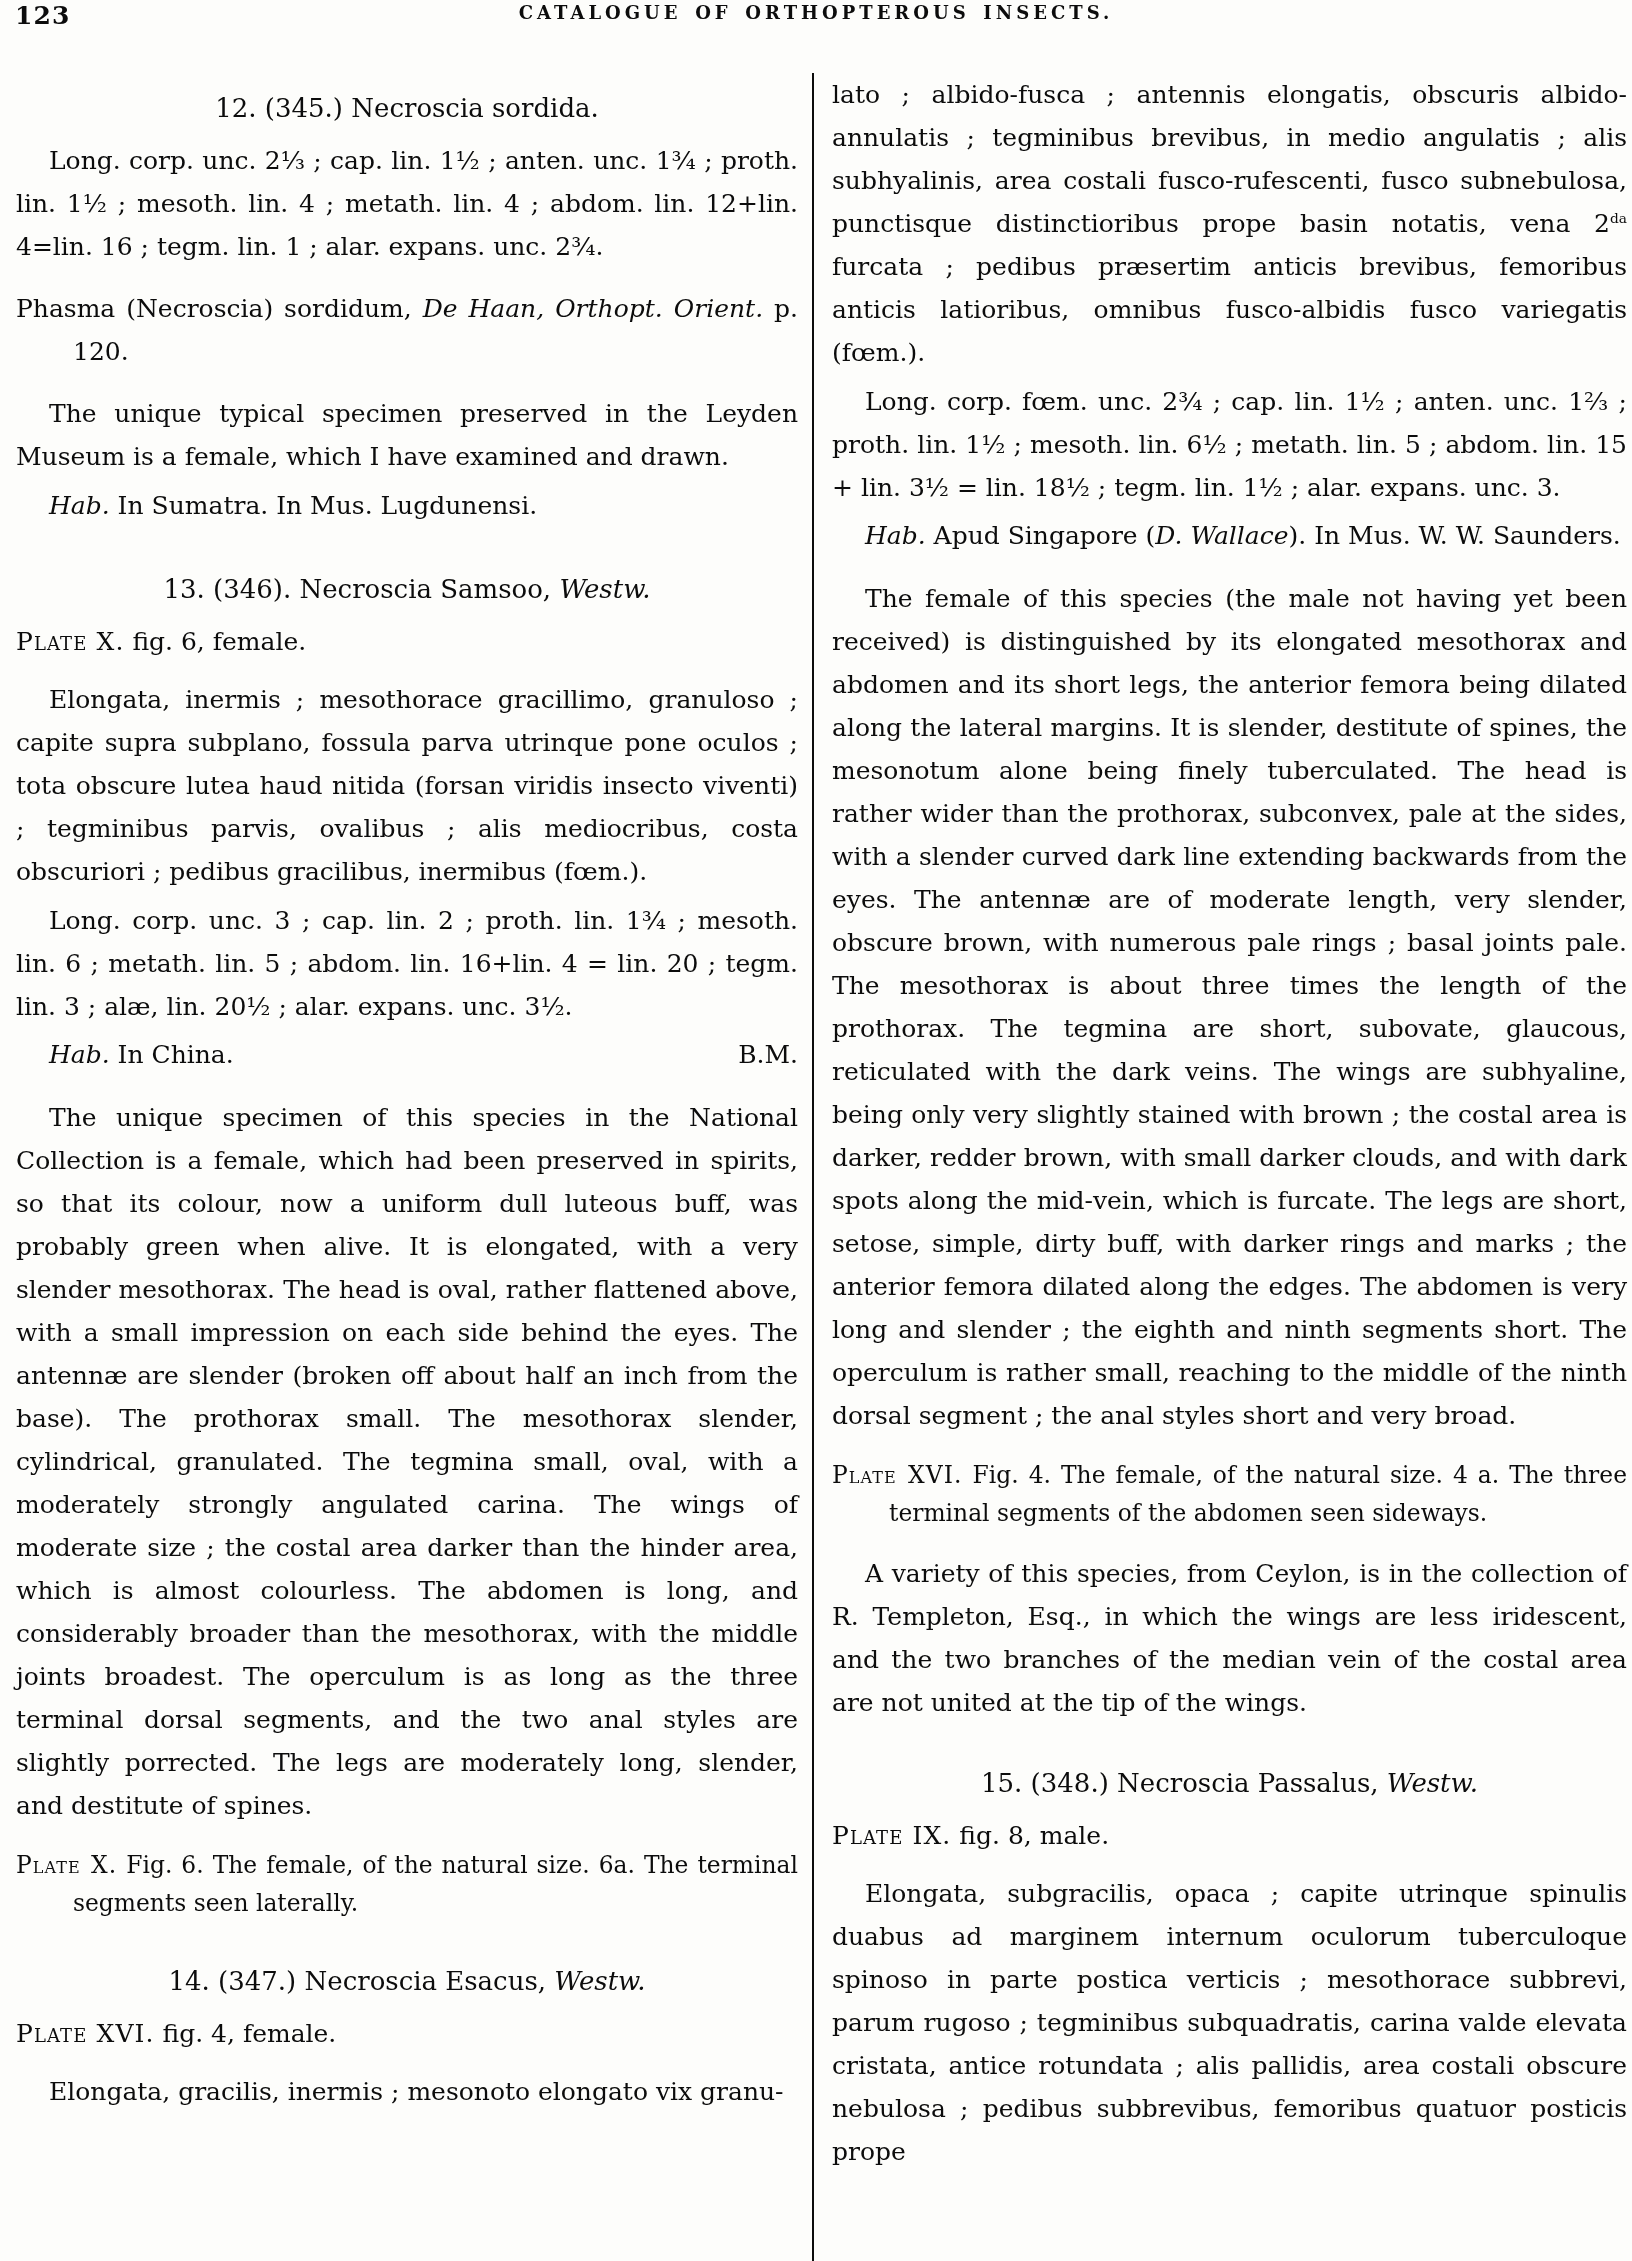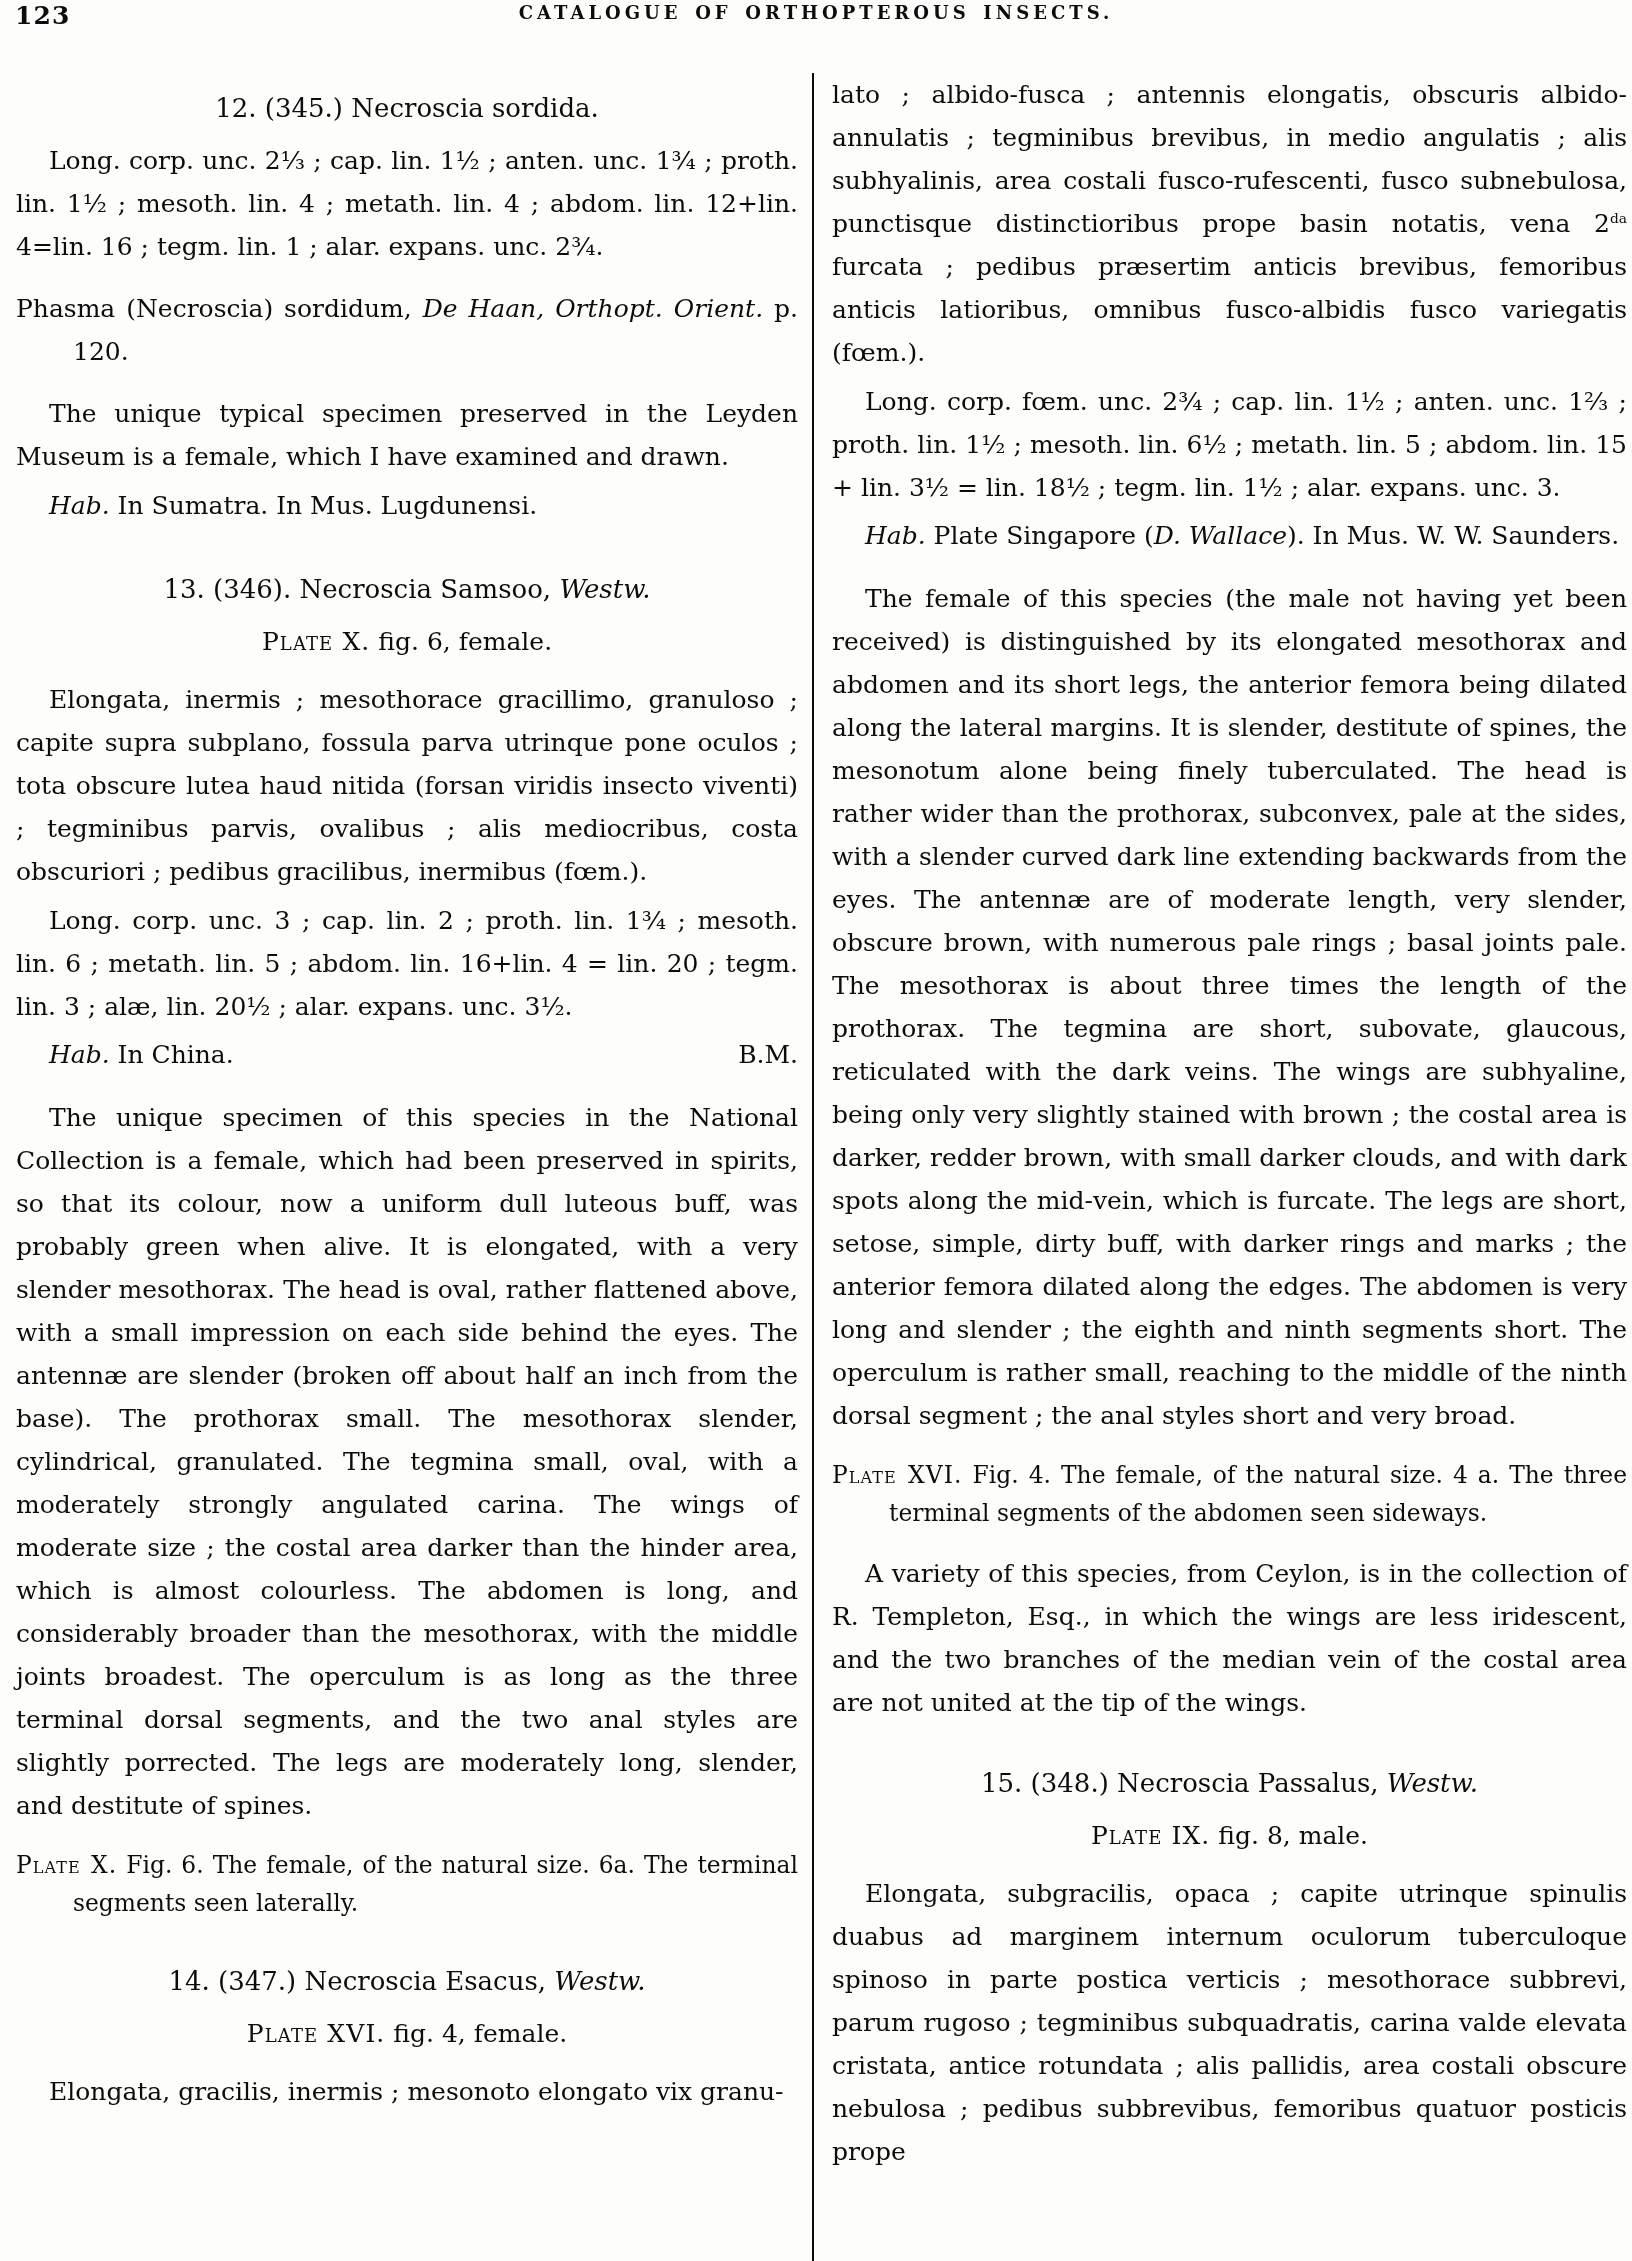--- a/index.html
+++ b/index.html
@@ -41,21 +41,21 @@
   .gap-lg { margin-top:37px !important; }
 
   .sect {
     margin:40px 0 8px;
     text-align:center;
     font-size:26px; line-height:45px; font-weight:400;
   }
   .sect .sp-name { font-weight:400;text-align:center; }
   .sect .sp-author { font-style:italic; }
   .plateline {
-    text-align:center;
+    text-align:left;
     font-size:25px; line-height:43px;
     margin:0 0 15px;
   }
   .sc { font-variant:small-caps; letter-spacing:1.1px; }
   .caption { font-size:23.4px; line-height:38px; }
   .caption .sc { font-size:23.4px; }
   .ital { font-style:italic; }
   .bm { float:right; font-weight:400; }
   sup { font-size:0.55em; line-height:0; }
 </style>
@@ -102,21 +102,21 @@
     <p class="indent">Elongata, gracilis, inermis ; mesonoto elongato vix granu-</p>
 
   </div>
 
   <div class="col col-right">
 
     <p class="noindent"><span>lato ; albido-fusca ; antennis elongatis, obscuris albido-annulatis ; tegminibus brevibus, in medio angulatis ; alis subhyalinis, area costali fusco-rufescenti, fusco subnebulosa, punctisque distinctioribus prope basin notatis, vena 2</span><sup>da</sup><span> furcata ; pedibus præsertim anticis brevibus, femoribus anticis latioribus, omnibus fusco-albidis fusco variegatis (fœm.).</span></p>
 
     <p class="indent gap-sm">Long. corp. fœm. unc. 2¾ ; cap. lin. 1½ ; anten. unc. 1⅔ ; proth. lin. 1½ ; mesoth. lin. 6½ ; metath. lin. 5 ; abdom. lin. 15 + lin. 3½ = lin. 18½ ; tegm. lin. 1½ ; alar. expans. unc. 3.</p>
 
-    <p class="indent gap-sm"><span class="ital">Hab.</span><span> Plate Singapore (</span><span class="ital">D. Wallace</span><span>).   In Mus. W. W. Saunders.</span></p>
+    <p class="indent gap-sm"><span class="ital">Hab.</span><span> Apud Singapore (</span><span class="ital">D. Wallace</span><span>).   In Mus. W. W. Saunders.</span></p>
 
     <p class="indent gap-md">The female of this species (the male not having yet been received) is distinguished by its elongated mesothorax and abdomen and its short legs, the anterior femora being dilated along the lateral margins. It is slender, destitute of spines, the mesonotum alone being finely tuberculated. The head is rather wider than the prothorax, subconvex, pale at the sides, with a slender curved dark line extending backwards from the eyes. The antennæ are of moderate length, very slender, obscure brown, with numerous pale rings ; basal joints pale. The mesothorax is about three times the length of the prothorax. The tegmina are short, subovate, glaucous, reticulated with the dark veins. The wings are subhyaline, being only very slightly stained with brown ; the costal area is darker, redder brown, with small darker clouds, and with dark spots along the mid-vein, which is furcate. The legs are short, setose, simple, dirty buff, with darker rings and marks ; the anterior femora dilated along the edges. The abdomen is very long and slender ; the eighth and ninth segments short. The operculum is rather small, reaching to the middle of the ninth dorsal segment ; the anal styles short and very broad.</p>
 
     <p class="hang caption gap-md"><span class="sc">Plate XVI.</span><span>  Fig. 4. The female, of the natural size.  4 a. The three terminal segments of the abdomen seen sideways.</span></p>
 
     <p class="indent gap-md">A variety of this species, from Ceylon, is in the collection of R. Templeton, Esq., in which the wings are less iridescent, and the two branches of the median vein of the costal area are not united at the tip of the wings.</p>
 
     <h2 class="sect gap-lg"><span>15. (348.)</span><span class="sp-name"> Necroscia Passalus, </span><span class="sp-author">Westw.</span></h2>
 
     <div class="plateline"><span class="sc">Plate IX.</span><span> fig. 8, male.</span></div>

